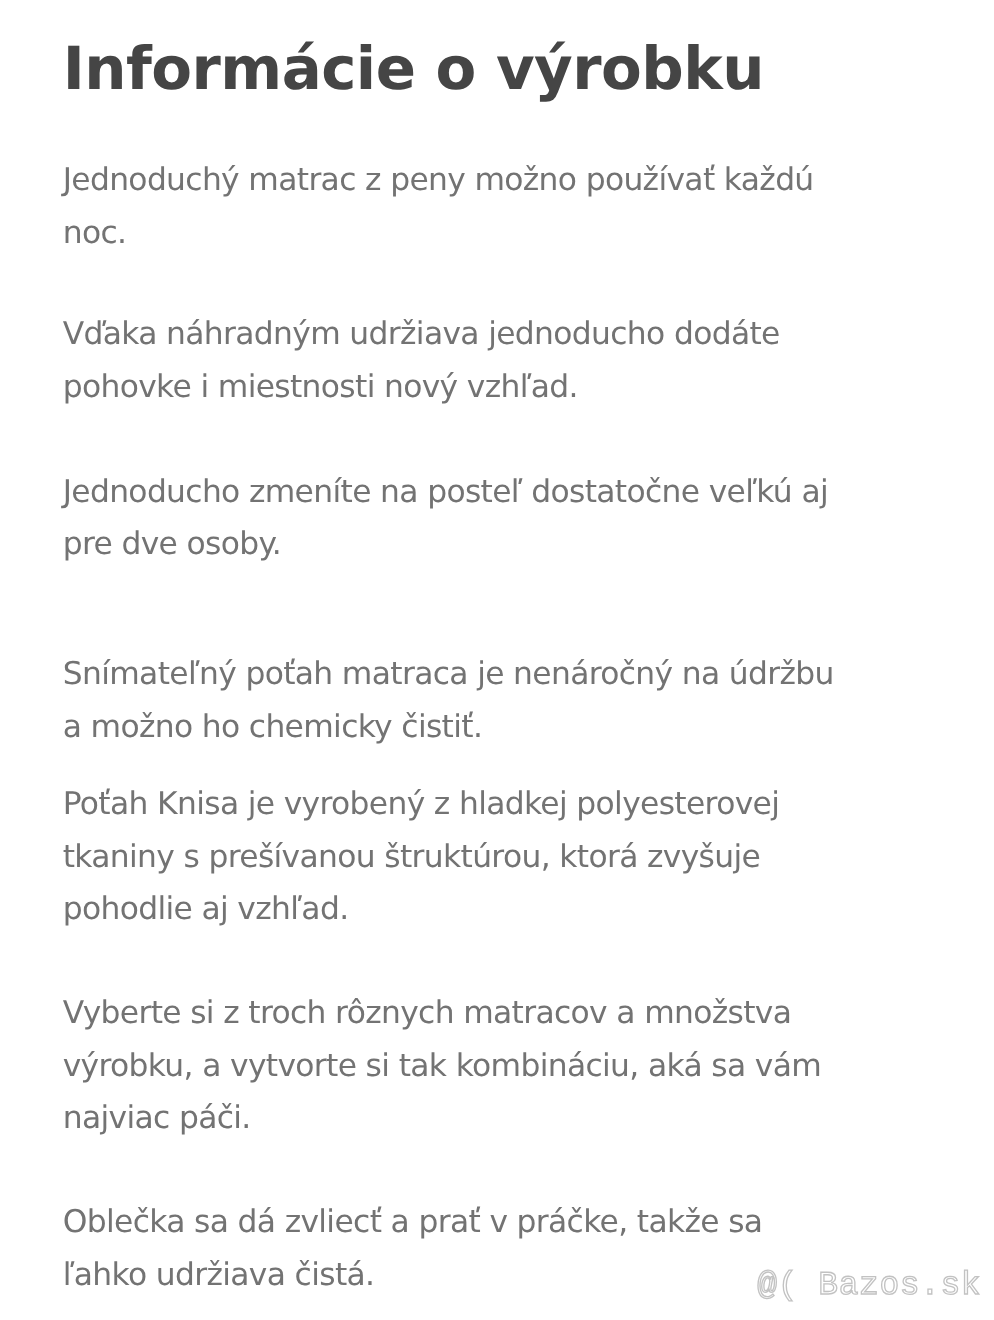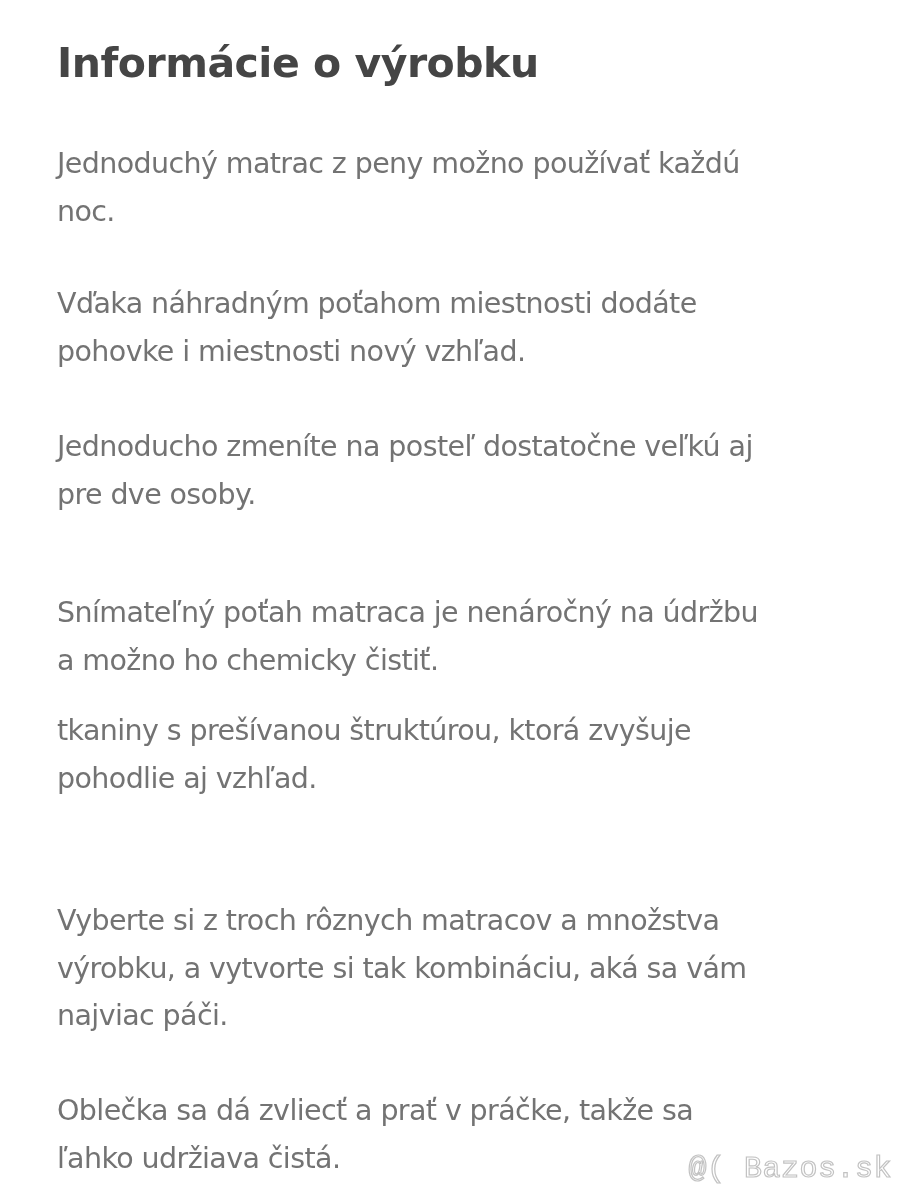--- a/index.html
+++ b/index.html
@@ -16,21 +16,21 @@
       color: #4a4a4a;
     }
     .content {
       position: absolute;
       left: 57px;
       top: 30px;
       width: 800px;
     }
     h1 {
       margin: 0;
-      font-size: 41px;
+      font-size: 54px;
       font-weight: bold;
       color: #454545;
       line-height: 66px;
       letter-spacing: -0.5px;
     }
     p {
       margin: 0;
       font-size: 28.5px;
       line-height: 47.5px;
       color: #737373;
@@ -61,35 +61,36 @@
 
 <div class="content">
   <h1>Informácie o výrobku</h1>
 
   <p class="p0">
     <span class="para-line">Jednoduchý matrac z peny možno používať každú</span>
     <span class="para-line">noc.</span>
   </p>
 
   <p class="p1">
-    <span class="para-line">Vďaka náhradným poťahom miestnosti dodáte</span>
+    <span class="para-line">Vďaka náhradným udržiava jednoducho dodáte</span>
     <span class="para-line">pohovke i miestnosti nový vzhľad.</span>
   </p>
 
   <p class="p2">
     <span class="para-line">Jednoducho zmeníte na posteľ dostatočne veľkú aj</span>
     <span class="para-line">pre dve osoby.</span>
   </p>
 
   <p class="p3">
     <span class="para-line">Snímateľný poťah matraca je nenáročný na údržbu</span>
     <span class="para-line">a možno ho chemicky čistiť.</span>
   </p>
 
   <p class="p4">
+    <span class="para-line">Poťah Knisa je vyrobený z hladkej polyesterovej</span>
     <span class="para-line">tkaniny s prešívanou štruktúrou, ktorá zvyšuje</span>
     <span class="para-line">pohodlie aj vzhľad.</span>
   </p>
 
   <p class="p5">
     <span class="para-line">Vyberte si z troch rôznych matracov a množstva</span>
     <span class="para-line">výrobku, a vytvorte si tak kombináciu, aká sa vám</span>
     <span class="para-line">najviac páči.</span>
   </p>
 

